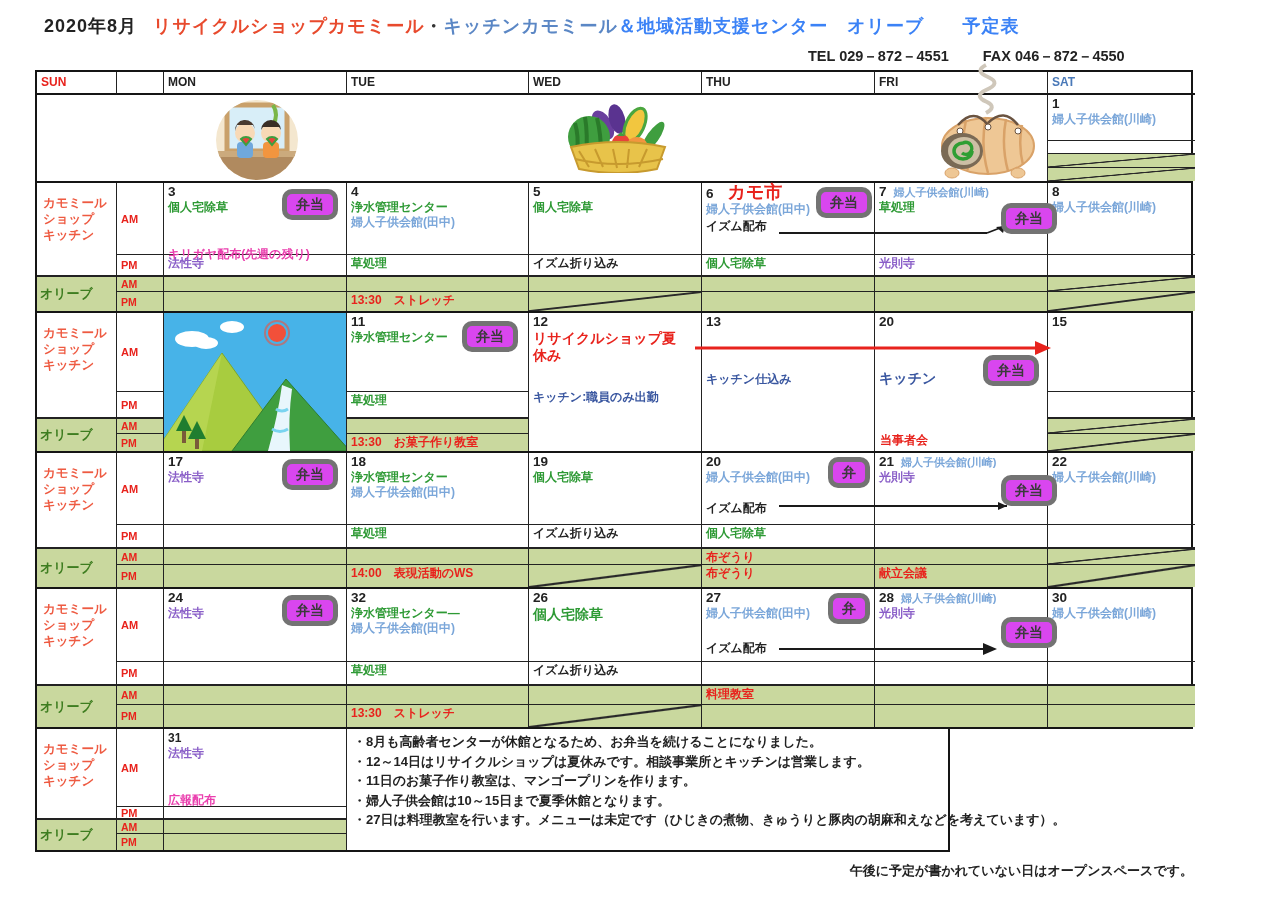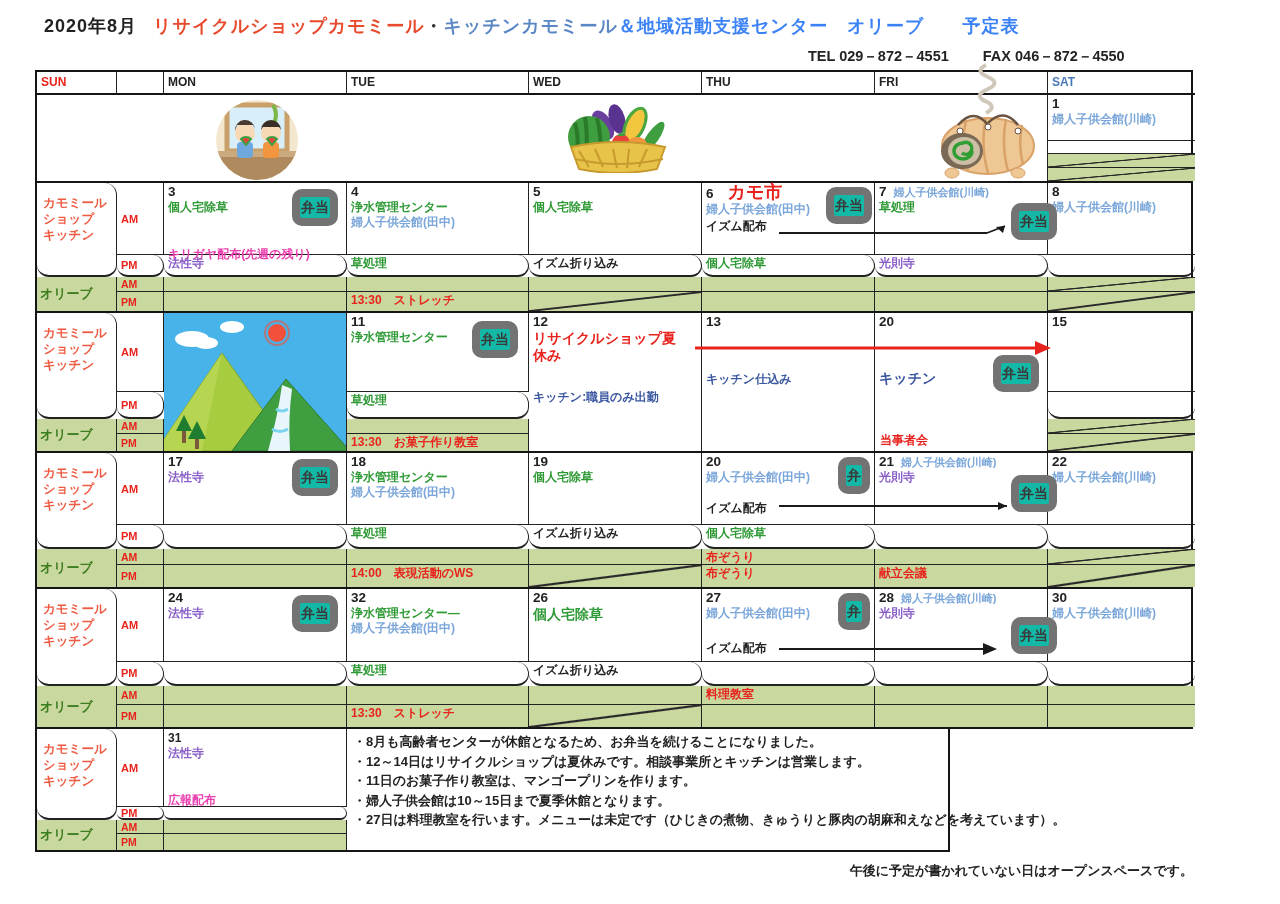--- a/index.html
+++ b/index.html
@@ -21,43 +21,43 @@
   .w1 { grid-template-rows:46px 13px 14px 13px; }
   .w2 { grid-template-rows:72px 22px 15px 19px; }
   .w3 { grid-template-rows:79px 27px 15px 17px; }
   .w4 { grid-template-rows:72px 24px 16px 22px; }
   .w5 { grid-template-rows:73px 24px 19px 22px; }
   .w6 { grid-template-rows:78px 13px 14px 16px; width:915px; grid-template-columns:80px 47px 183px 605px; }
   .c { position:relative; border-right:1px solid #222; border-bottom:1px solid #222; padding:1px 4px; }
   .hc { border-right:1px solid #222; border-bottom:2px solid #151515; font-size:12px; font-weight:bold; color:#222; padding:3px 2px 0 4px; }
   .nbr { border-right:none; }
   .nbb { border-bottom:none; }
-  .bb2 { border-bottom:2px solid #222;border-radius:12px; }
+  .bb2 { border-bottom:2px solid #222; }
   .c1{grid-column:1}.c2{grid-column:2}.c3{grid-column:3}.c4{grid-column:4}
   .c5{grid-column:5}.c6{grid-column:6}.c7{grid-column:7}.c8{grid-column:8}
   .r1{grid-row:1}.r2{grid-row:2}.r3{grid-row:3}.r4{grid-row:4}
   .r12{grid-row:1/3}.r34{grid-row:3/5}.r14{grid-row:1/5}.c17{grid-column:1/8}
   .gr { background:#c9d89e; }
   .slash { background-image:linear-gradient(to bottom right, transparent 46.5%, #2a2a2a 49%, #2a2a2a 51.5%, transparent 54%); }
   .date { font-size:13.5px; font-weight:bold; color:#222; line-height:16px; }
   .t { font-size:12px; font-weight:bold; line-height:15px; white-space:nowrap; }
   .g { color:#2e9a35; } .lb { color:#7aa6d9; } .pu { color:#8a5fc8; }
   .mg { color:#ea3fae;margin-top:32px; } .rd { color:#e8231d; } .kb { color:#3a57a0; } .bk { color:#222; }
   .big { font-size:14px; line-height:17px; }
   .wrapw { white-space:normal; width:152px; }
   .tagred { color:#e8231d; font-size:18px; margin-left:14px; font-weight:bold; }
   .tagblue { color:#7aa6d9; font-size:11px; margin-left:7px; font-weight:bold; }
   .sunh { color:#e8231d; } .sath { color:#4a79b8; }
   .lab { padding-top:12px; }
   .shoplab { white-space:pre-line; color:#ee5a41; font-size:12.5px; font-weight:bold; line-height:16px; padding-left:2px; }
   .olab { display:flex; align-items:center; font-size:13px; font-weight:bold; color:#3e7d20; padding-left:3px; }
   .ampm { display:flex; align-items:center; font-size:11px; font-weight:bold; color:#e8231d; padding-left:4px; }
   .ampm.small { font-size:10.5px; }
-  .bdg { position:absolute; z-index:4; background:#14b8a6; border:8px solid #737373; border-radius:10px;
-         padding:2px 1px; font-size:14px; font-weight:bold; color:#3a3a3a; line-height:17px; white-space:nowrap; }
+  .bdg { position:absolute; z-index:4; background:#d946ef; border:5px solid #737373; border-radius:10px;
+         padding:2px 9px; font-size:14px; font-weight:bold; color:#3a3a3a; line-height:17px; white-space:nowrap; }
   .arr { position:absolute; z-index:3; }
   .izm { font-size:12px; font-weight:bold; color:#222; line-height:14px; }
   .oliveTxt { font-size:12px; font-weight:bold; color:#e8231d; line-height:14px; white-space:nowrap; }
   .notes { padding:3px 0 0 6px; overflow:visible; }
   .nt { font-size:13px; font-weight:bold; color:#222; line-height:19.5px; white-space:nowrap; }
   .foot { position:absolute; top:862px; left:35px; width:1158px; text-align:right; font-size:13px; font-weight:bold; color:#222; }
   .imgabs { position:absolute; z-index:1; }
   .mcell { padding:0; overflow:hidden; }
   .bottomRed { position:absolute; left:5px; bottom:2px; }
 </style>

